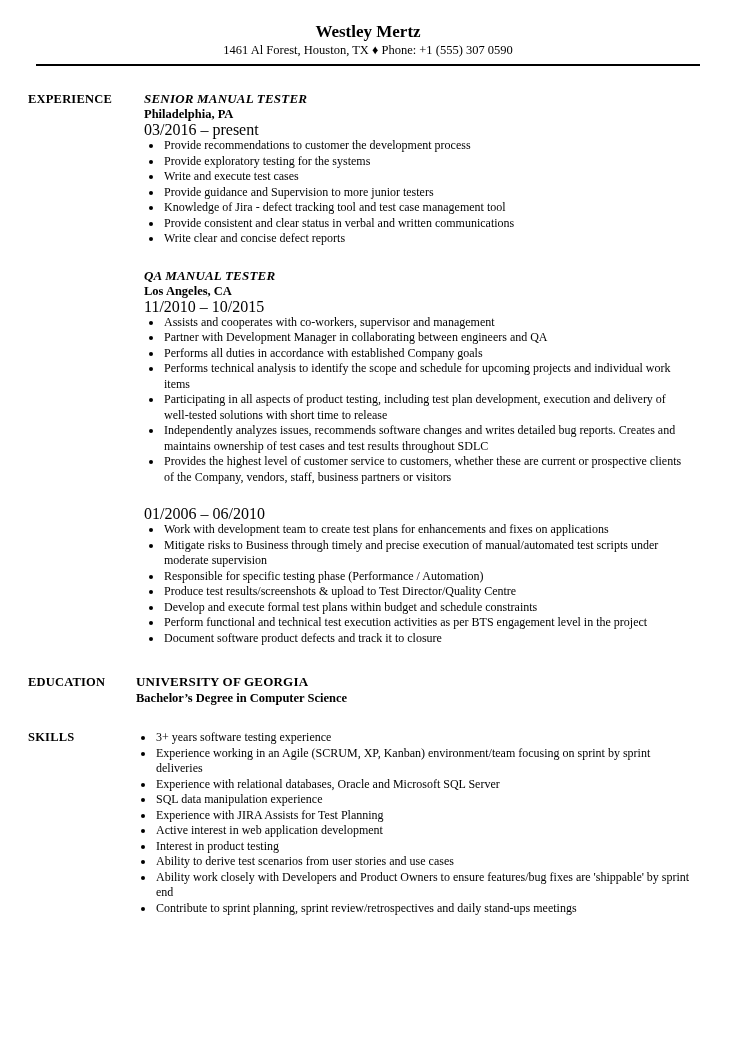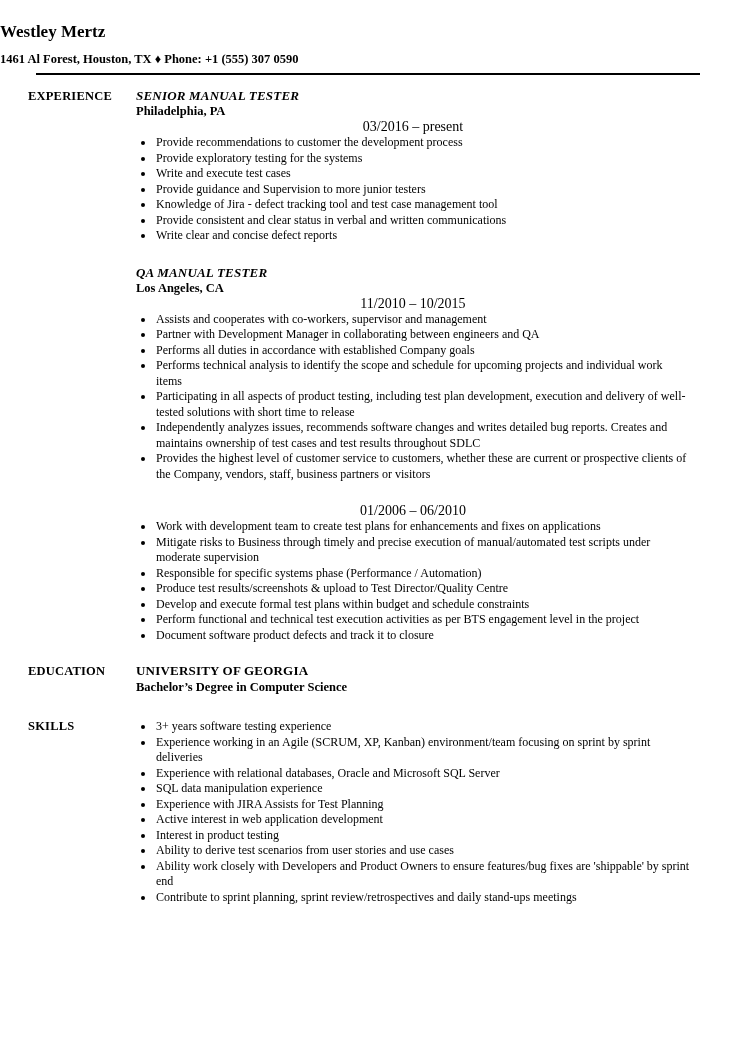--- a/index.html
+++ b/index.html
@@ -6,45 +6,45 @@
   .page {
     position: relative;
     width: 736px;
     height: 1061px;
     background: #ffffff;
     color: #000000;
     font-family: "Liberation Serif", "DejaVu Serif", serif;
     overflow: hidden;
     box-sizing: border-box;
   }
-  .header { padding-top: 21px; }
+  .header { text-align: center; padding-top: 21px; }
   .name { font-size: 17px; font-weight: bold; line-height: 22px; }
-  .contact { font-size: 12.5px; font-weight: bold; line-height: 15px; margin-top: 9px; }
+  .contact { font-size: 12.5px; font-weight: normal; line-height: 15px; }
   .divider { height: 2px; background: #000000; margin: 6px 36px 0 36px; }
 
   .section {
     display: grid;
     grid-template-columns: 108px 1fr;
     padding: 0 46px 0 28px;
     align-items: start;
   }
   .section-label {
     font-size: 12.5px;
     font-weight: bold;
     letter-spacing: 0.2px;
     padding-top: 1px;
   }
-  .section-experience { margin-top: 13px; }
-  .section-education { margin-top: 20px; }
+  .section-experience { margin-top: 25px; gap: 8px; }
+  .section-education { margin-top: 28px; }
   .section-skills { margin-top: 22px; }
 
   .job + .job { margin-top: 21px; }
   .job-title { font-size: 13px; font-weight: bold; line-height: 16px; letter-spacing: 0.2px; font-style: italic; }
   .job-location { font-size: 12.5px; font-weight: bold; line-height: 15px; }
-  .job-dates { font-size: 14px; line-height: 15px; text-align: center; }
+  .job-dates { font-size: 16px; line-height: 15px; }
 
   ul.bullets {
     margin: 1px 0 0 0;
     padding-left: 19px;
     font-size: 12px;
     line-height: 15.5px;
     list-style-type: disc;
   }
   ul.bullets li { padding-left: 1px; }
 
@@ -94,21 +94,21 @@
           <li>Independently analyzes issues, recommends software changes and writes detailed bug reports. Creates and maintains ownership of test cases and test results throughout SDLC</li>
           <li>Provides the highest level of customer service to customers, whether these are current or prospective clients of the Company, vendors, staff, business partners or visitors</li>
         </ul>
       </div>
 
       <div class="job">
         <div class="job-dates">01/2006 – 06/2010</div>
         <ul class="bullets">
           <li>Work with development team to create test plans for enhancements and fixes on applications</li>
           <li>Mitigate risks to Business through timely and precise execution of manual/automated test scripts under moderate supervision</li>
-          <li>Responsible for specific systems phase (Performance / Automation)</li>
+          <li>Responsible for specific testing phase (Performance / Automation)</li>
           <li>Produce test results/screenshots &amp; upload to Test Director/Quality Centre</li>
           <li>Develop and execute formal test plans within budget and schedule constraints</li>
           <li>Perform functional and technical test execution activities as per BTS engagement level in the project</li>
           <li>Document software product defects and track it to closure</li>
         </ul>
       </div>
 
     </div>
   </div>
 

